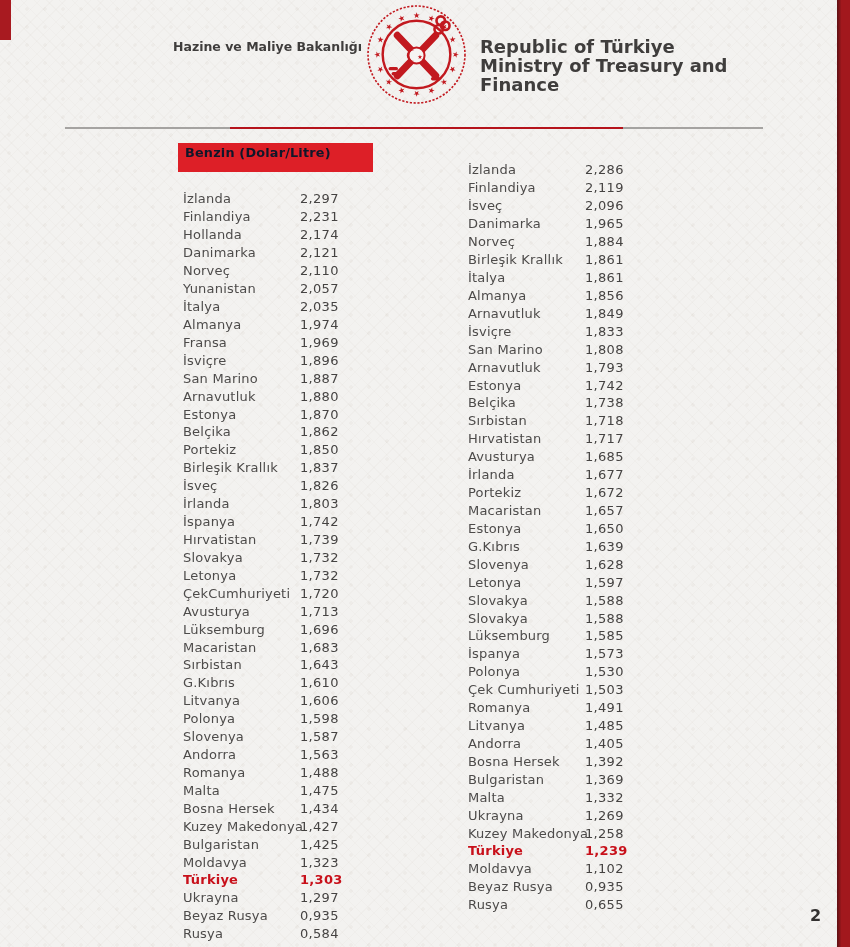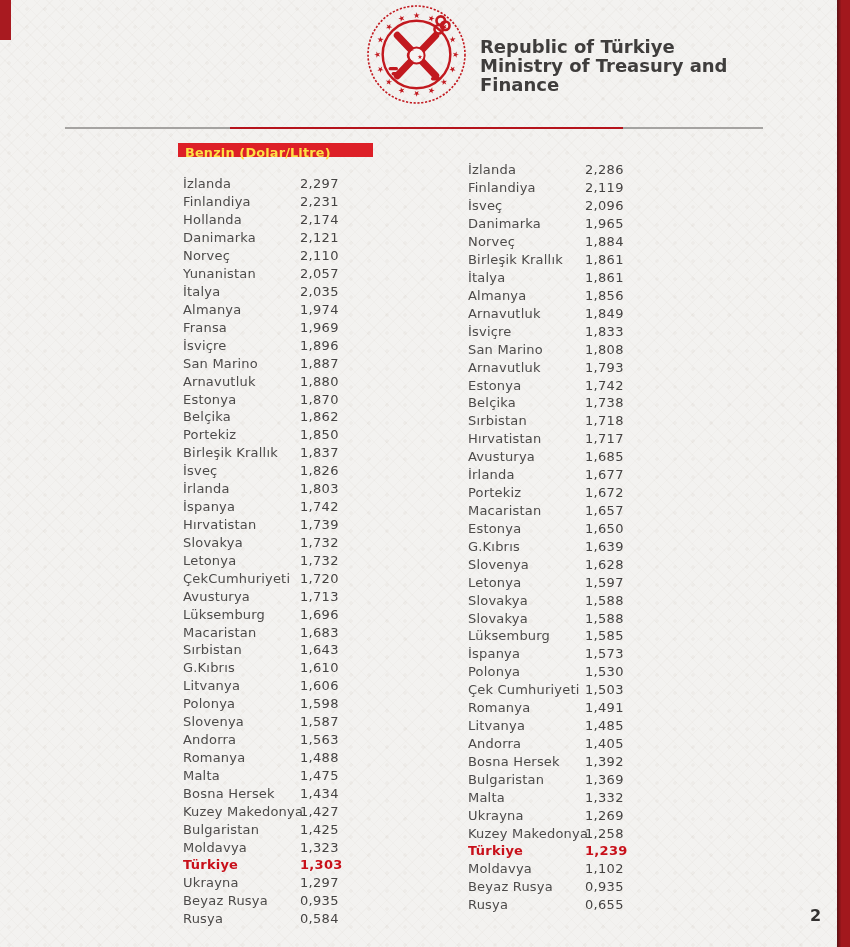--- a/index.html
+++ b/index.html
@@ -40,22 +40,22 @@
   .divider{
     position:absolute;top:127px;left:65px;width:698px;height:2px;
     background:linear-gradient(to right,
       #a5a3a1 0 23.6%, #b5131b 23.6% 80%, #a5a3a1 80% 100%);
   }
   
   .price-table{position:absolute;top:143px;width:200px;}
   .price-table.benzin{left:178px;}
   .price-table.motorin{left:463px;}
   .table-title{
-    width:195px;height:14px;line-height:19px;box-sizing:border-box;
-    background:#dd1f27;color:#fde047;font-size:12.8px;font-weight:bold;
+    width:195px;height:29px;line-height:19px;box-sizing:border-box;
+    background:#dd1f27;color:#0f172a;font-size:12.8px;font-weight:bold;
     padding-left:7px;letter-spacing:.2px;
   }
   .rows{margin-top:18px;margin-left:5px;width:178px;}
   .row{display:flex;height:17.93px;align-items:center;}
   .row .country{
     width:117px;font-size:13px;color:#4d4b4a;letter-spacing:.2px;
     white-space:nowrap;
   }
   .row .value{font-size:13px;color:#454342;letter-spacing:.3px;}
   .row.hl .country,.row.hl .value{color:#c8101a;font-weight:bold;}
@@ -71,20 +71,21 @@
 </style>
 </head>
 <body>
 
 <div class="page">
 
   <div class="corner-block"></div>
   <div class="side-strip"></div>
 
   <div class="hdr-left">
+    <div>Hazine ve Maliye Bakanlığı</div>
   </div>
 
   <div class="logo">
     <svg viewBox="0 0 100 100" width="101" height="101">
       <g fill="none" stroke="#c2191f">
         <circle cx="50" cy="50" r="48" stroke-width="1.6" stroke-dasharray="2.2 1.6"></circle>
         <circle cx="50" cy="50" r="33.5" stroke-width="2.4"></circle>
       </g>
       <g fill="#c2191f" font-size="8" text-anchor="middle" font-family="DejaVu Sans, sans-serif">
         <text x="50" y="14">★</text>

